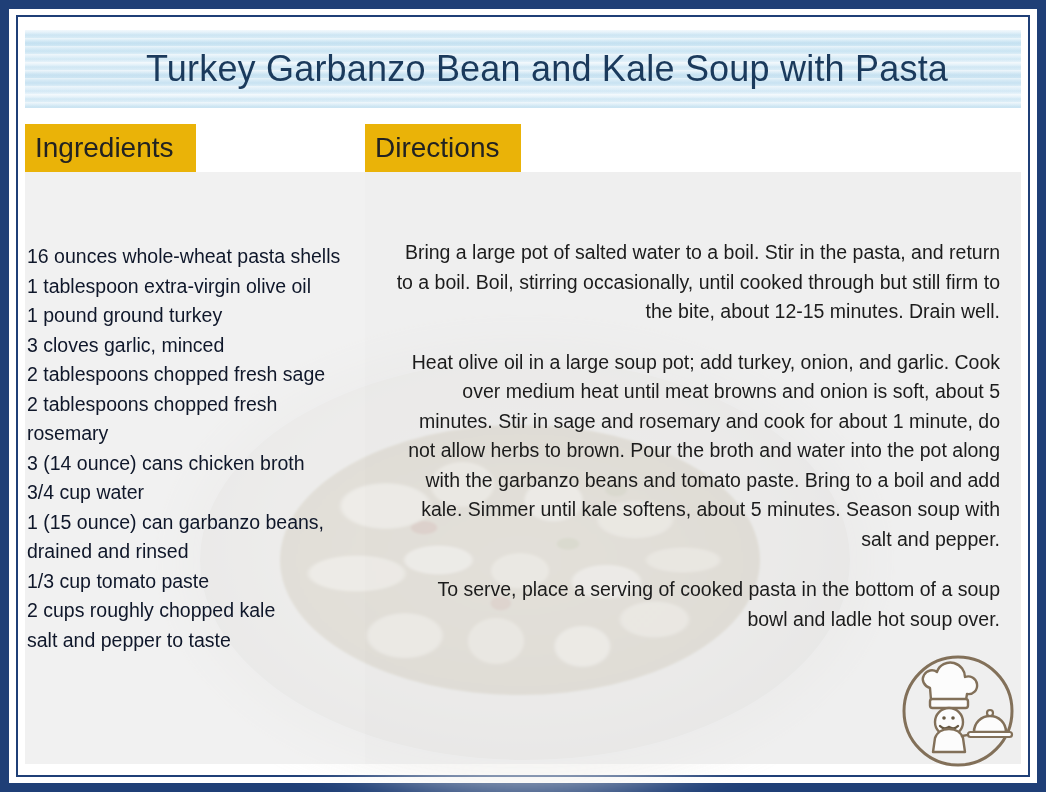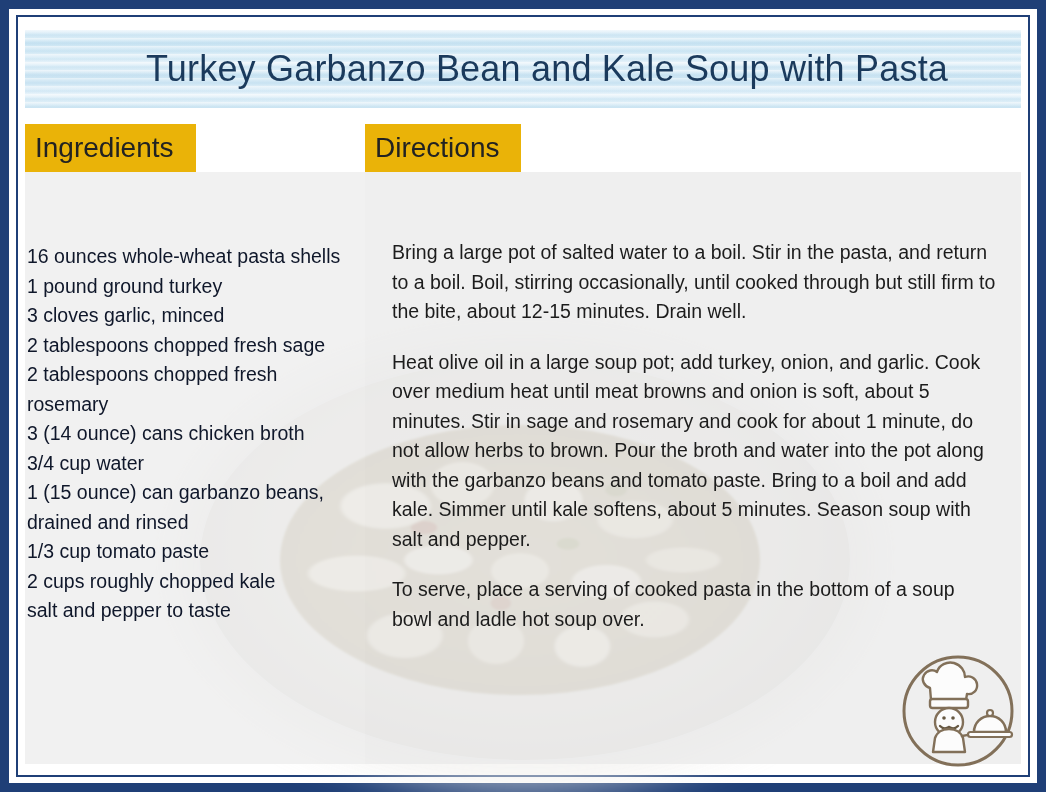--- a/index.html
+++ b/index.html
@@ -175,20 +175,21 @@
     position: absolute;
     left: 27px;
     top: 66px;
     width: 608px;
   }
   .dir-body p {
     margin: 0 0 21px 0;
     font-size: 19.5px;
     line-height: 29.5px;
     color: #1c1c1c;
+    text-align: right;
   }
   
   .chef-logo {
     position: absolute;
     right: 24px;
     bottom: 22px;
     width: 128px;
     height: 118px;
     z-index: 4;
     opacity: 0.95;
@@ -210,20 +211,21 @@
     <div class="plate"></div>
     <div class="beanpile"></div>
   </div>
 
   <div class="columns">
 
     <div class="col col-ingredients">
       <div class="col-body">
         <ul class="ing-list">
           <li>16 ounces whole-wheat pasta shells</li>
+          <li>1 tablespoon extra-virgin olive oil</li>
           <li>1 pound ground turkey</li>
           <li>3 cloves garlic, minced</li>
           <li>2 tablespoons chopped fresh sage</li>
           <li>2 tablespoons chopped fresh rosemary</li>
           <li>3 (14 ounce) cans chicken broth</li>
           <li>3/4 cup water</li>
           <li>1 (15 ounce) can garbanzo beans, drained and rinsed</li>
           <li>1/3 cup tomato paste</li>
           <li>2 cups roughly chopped kale</li>
           <li>salt and pepper to taste</li>

